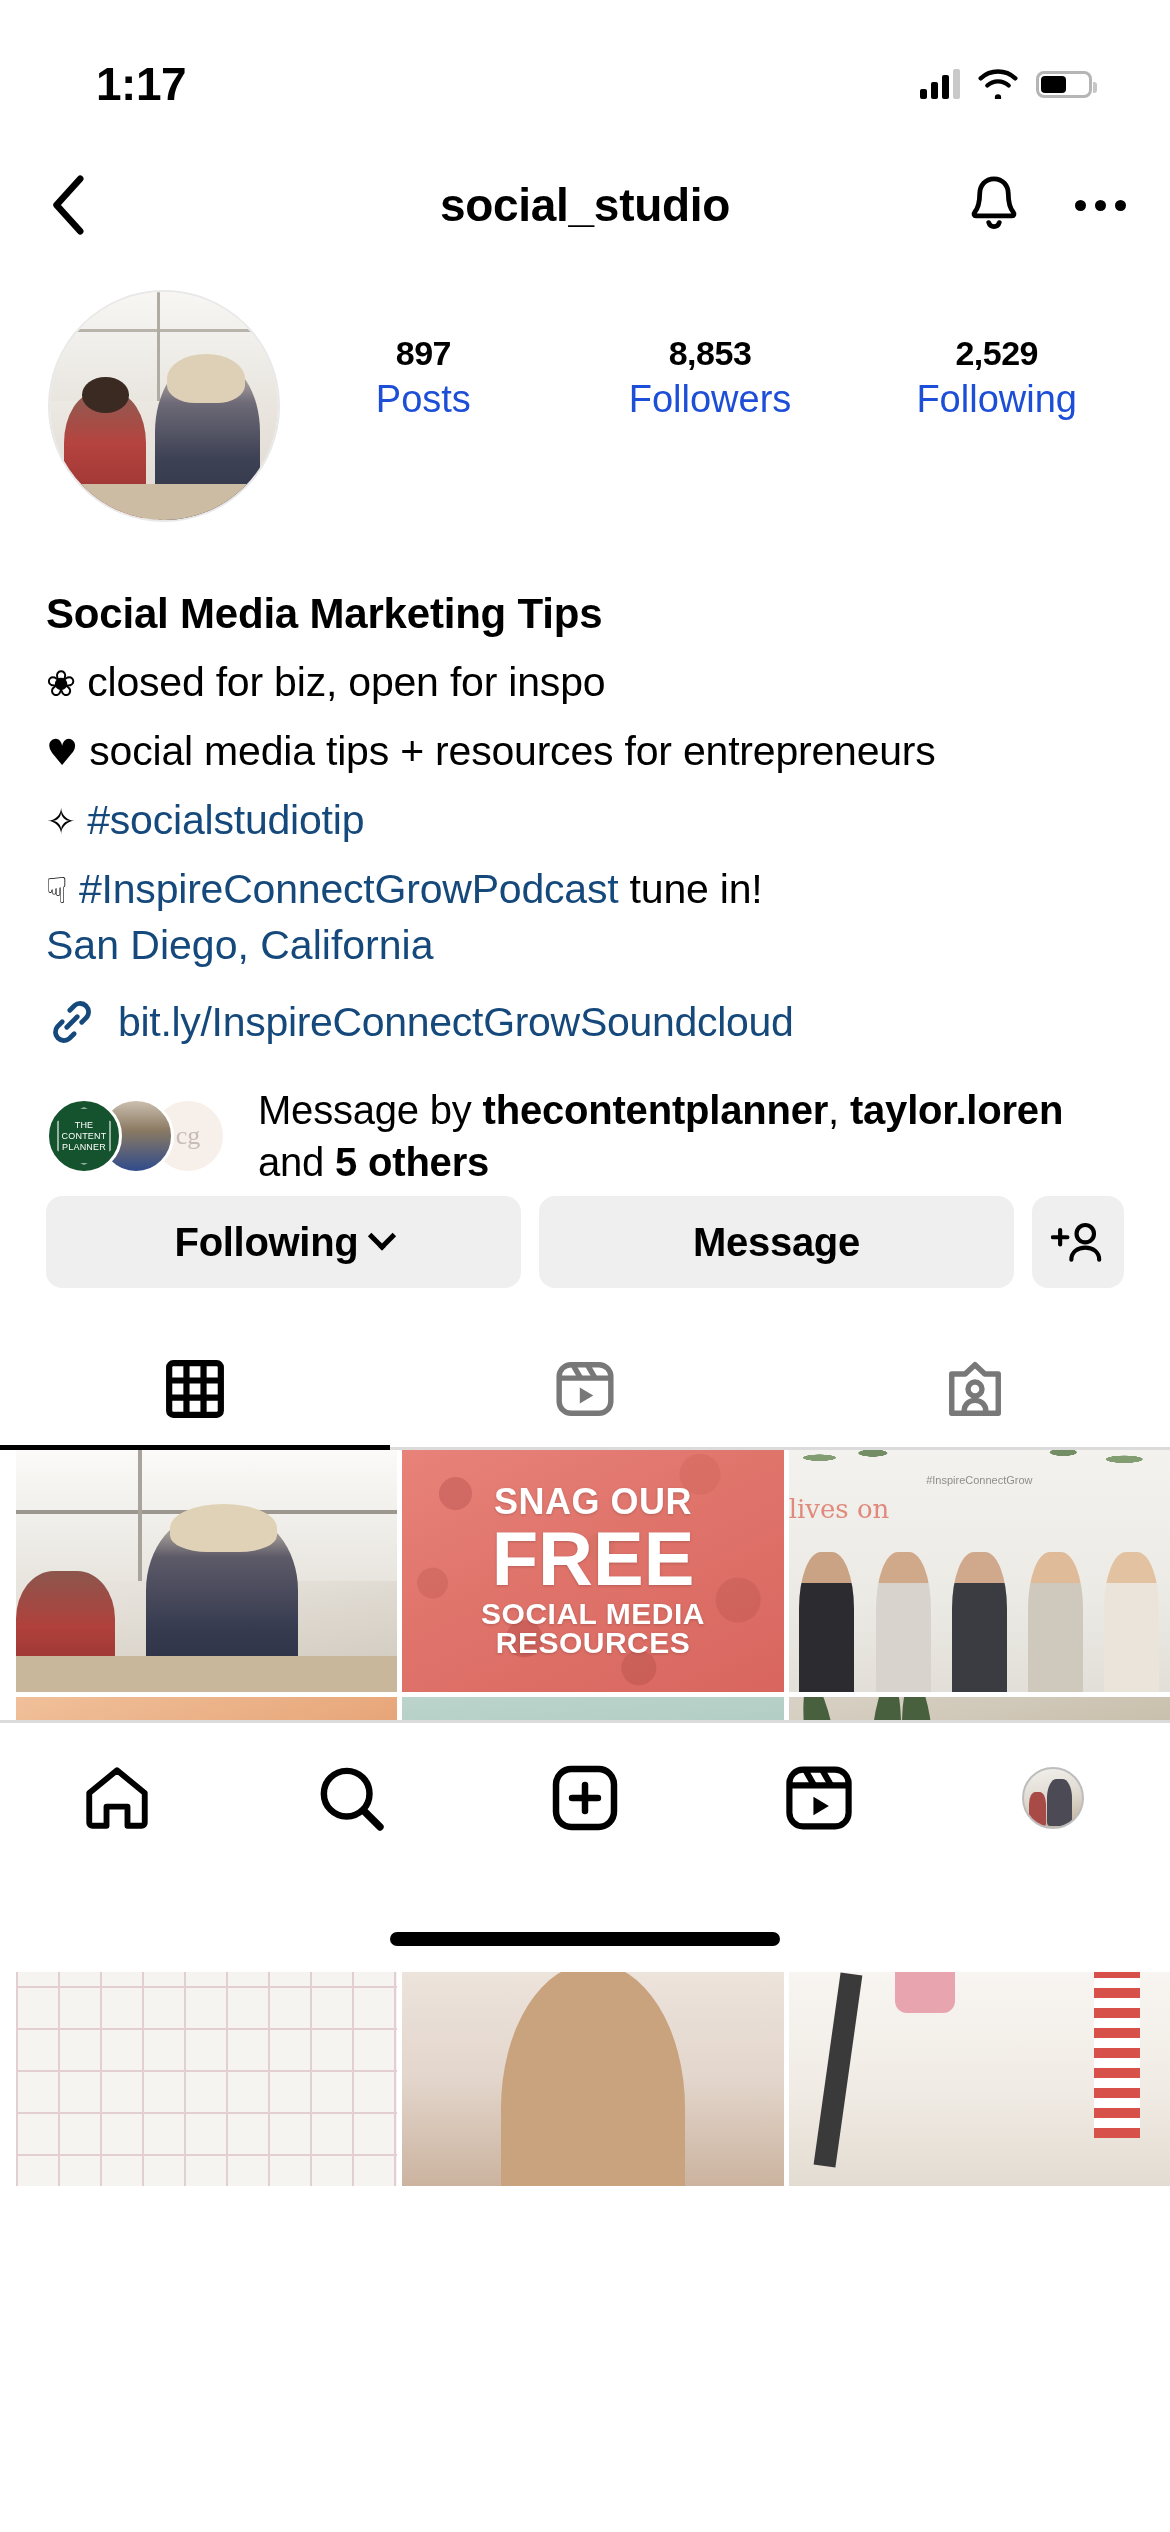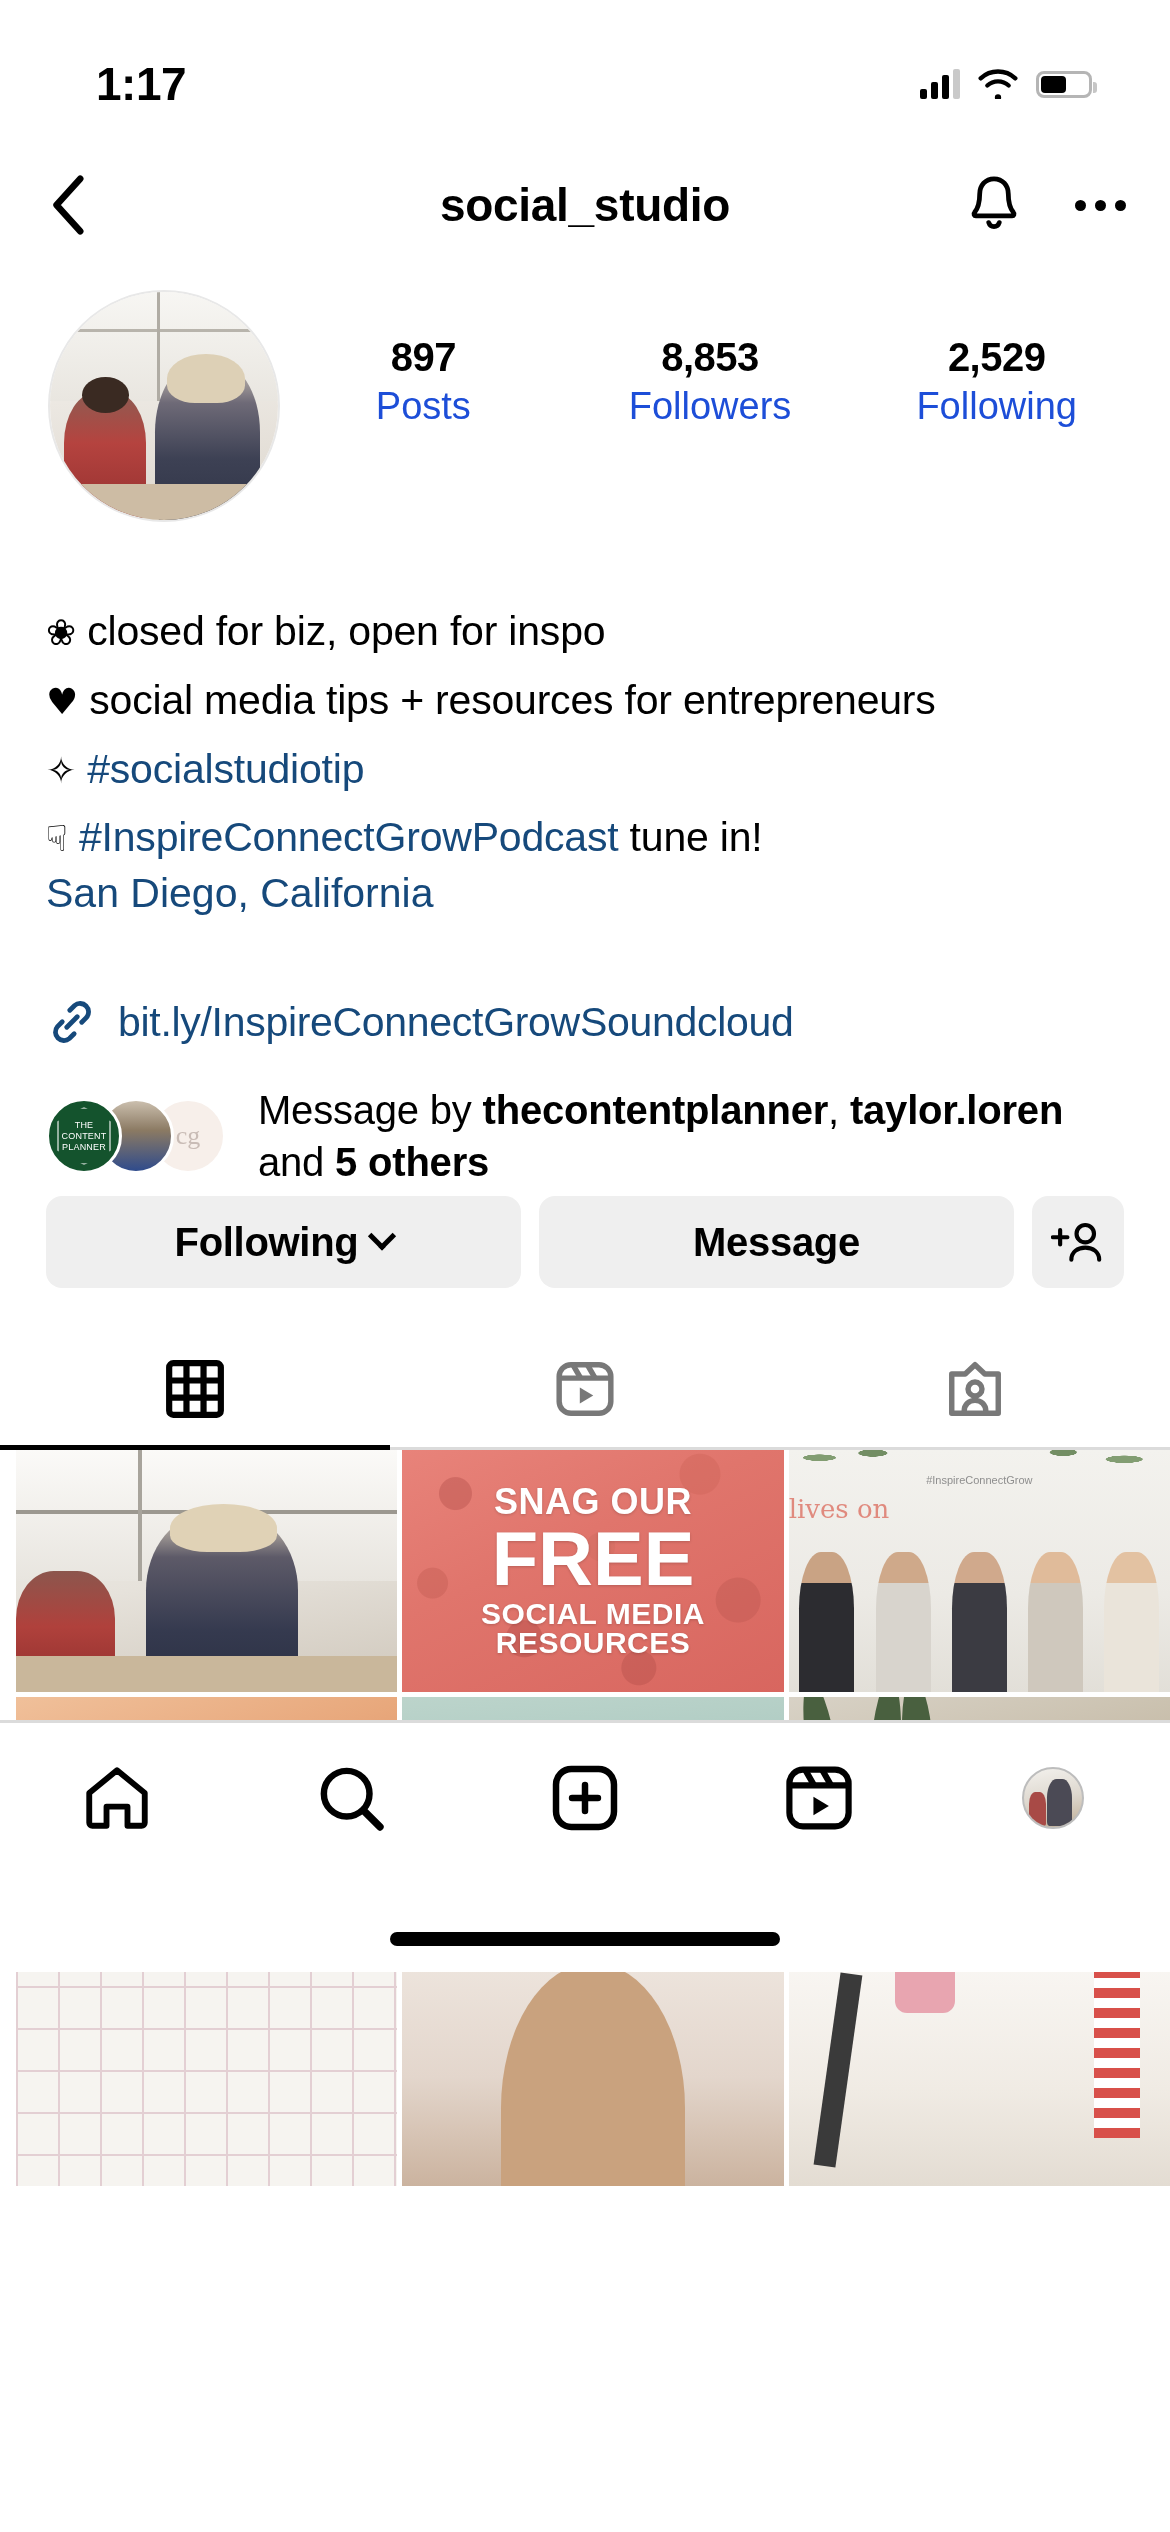--- a/index.html
+++ b/index.html
@@ -50,21 +50,21 @@
   .av-win:before { content:""; position:absolute; left:0; top:34%; width:100%; height:3px; background:#b8b4ac; }
   .av-win:after { content:""; position:absolute; left:47%; top:0; width:3px; height:100%; background:#b0aca4; }
   .av-p1 { position:absolute; left:46%; top:30%; width:46%; height:72%; background:linear-gradient(180deg,#d9cfc0 0%,#6e6a77 26%,#3d4154 60%,#2f3346 100%); border-radius:44% 44% 12% 12%; }
   .av-p1:before{ content:""; position:absolute; left:12%; top:-4%; width:74%; height:30%; background:#ddd0b6; border-radius:50% 50% 36% 36%; }
   .av-p2 { position:absolute; left:6%; top:44%; width:36%; height:56%; background:linear-gradient(180deg,#8e5c52 0%,#b5433f 40%,#93302f 100%); border-radius:40% 40% 10% 10%; }
   .av-p2:before{ content:""; position:absolute; left:22%; top:-12%; width:58%; height:28%; background:#3a2a22; border-radius:50%; }
   .av-tbl { position:absolute; left:0; bottom:0; width:100%; height:16%; background:#cdbca4; }
 
   .stats { position:absolute; left:280px; top:44px; width:860px; display:flex; }
   .stat { flex:1; text-align:center; }
-  .stat-num { font-size:40px; font-weight:700; color:#000; letter-spacing:-0.5px; line-height:1.16; }
+  .stat-num { font-size:34px; font-weight:700; color:#000; letter-spacing:-0.5px; line-height:1.16; }
   .stat-lbl { font-size:38px; font-weight:400; color:#1d4ed8; line-height:1.3; margin-top:2px; }
 
   
   .bio { position:absolute; top:588px; left:46px; width:1090px; }
   .bio-name { font-size:42px; font-weight:700; color:#000; line-height:1.22; letter-spacing:-0.2px; }
   .bio-line { font-size:41px; font-weight:400; color:#000; line-height:1.24; letter-spacing:-0.2px; margin-top:18px; white-space:nowrap; }
   .bio-em { font-family:"DejaVu Sans", sans-serif; font-size:36px; }
   .blue { color:#16497b; }
   .bio-loc { font-size:41px; color:#16497b; line-height:1.24; margin-top:5px; }
   .bio-link { position:absolute; top:996px; left:46px; width:1090px; display:flex; align-items:center; gap:20px; }
@@ -272,20 +272,21 @@
         <div class="stat-lbl">Followers</div>
       </div>
       <div class="stat">
         <div class="stat-num">2,529</div>
         <div class="stat-lbl">Following</div>
       </div>
     </div>
   </div>
 
   <div class="bio">
+    <div class="bio-name">Social Media Marketing Tips</div>
 
     <div class="bio-line">
       <span class="bio-em">❀</span>
       <span>closed for biz, open for inspo</span>
     </div>
 
     <div class="bio-line">
       <span class="bio-em">♥</span>
       <span>social media tips + resources for entrepreneurs</span>
     </div>

